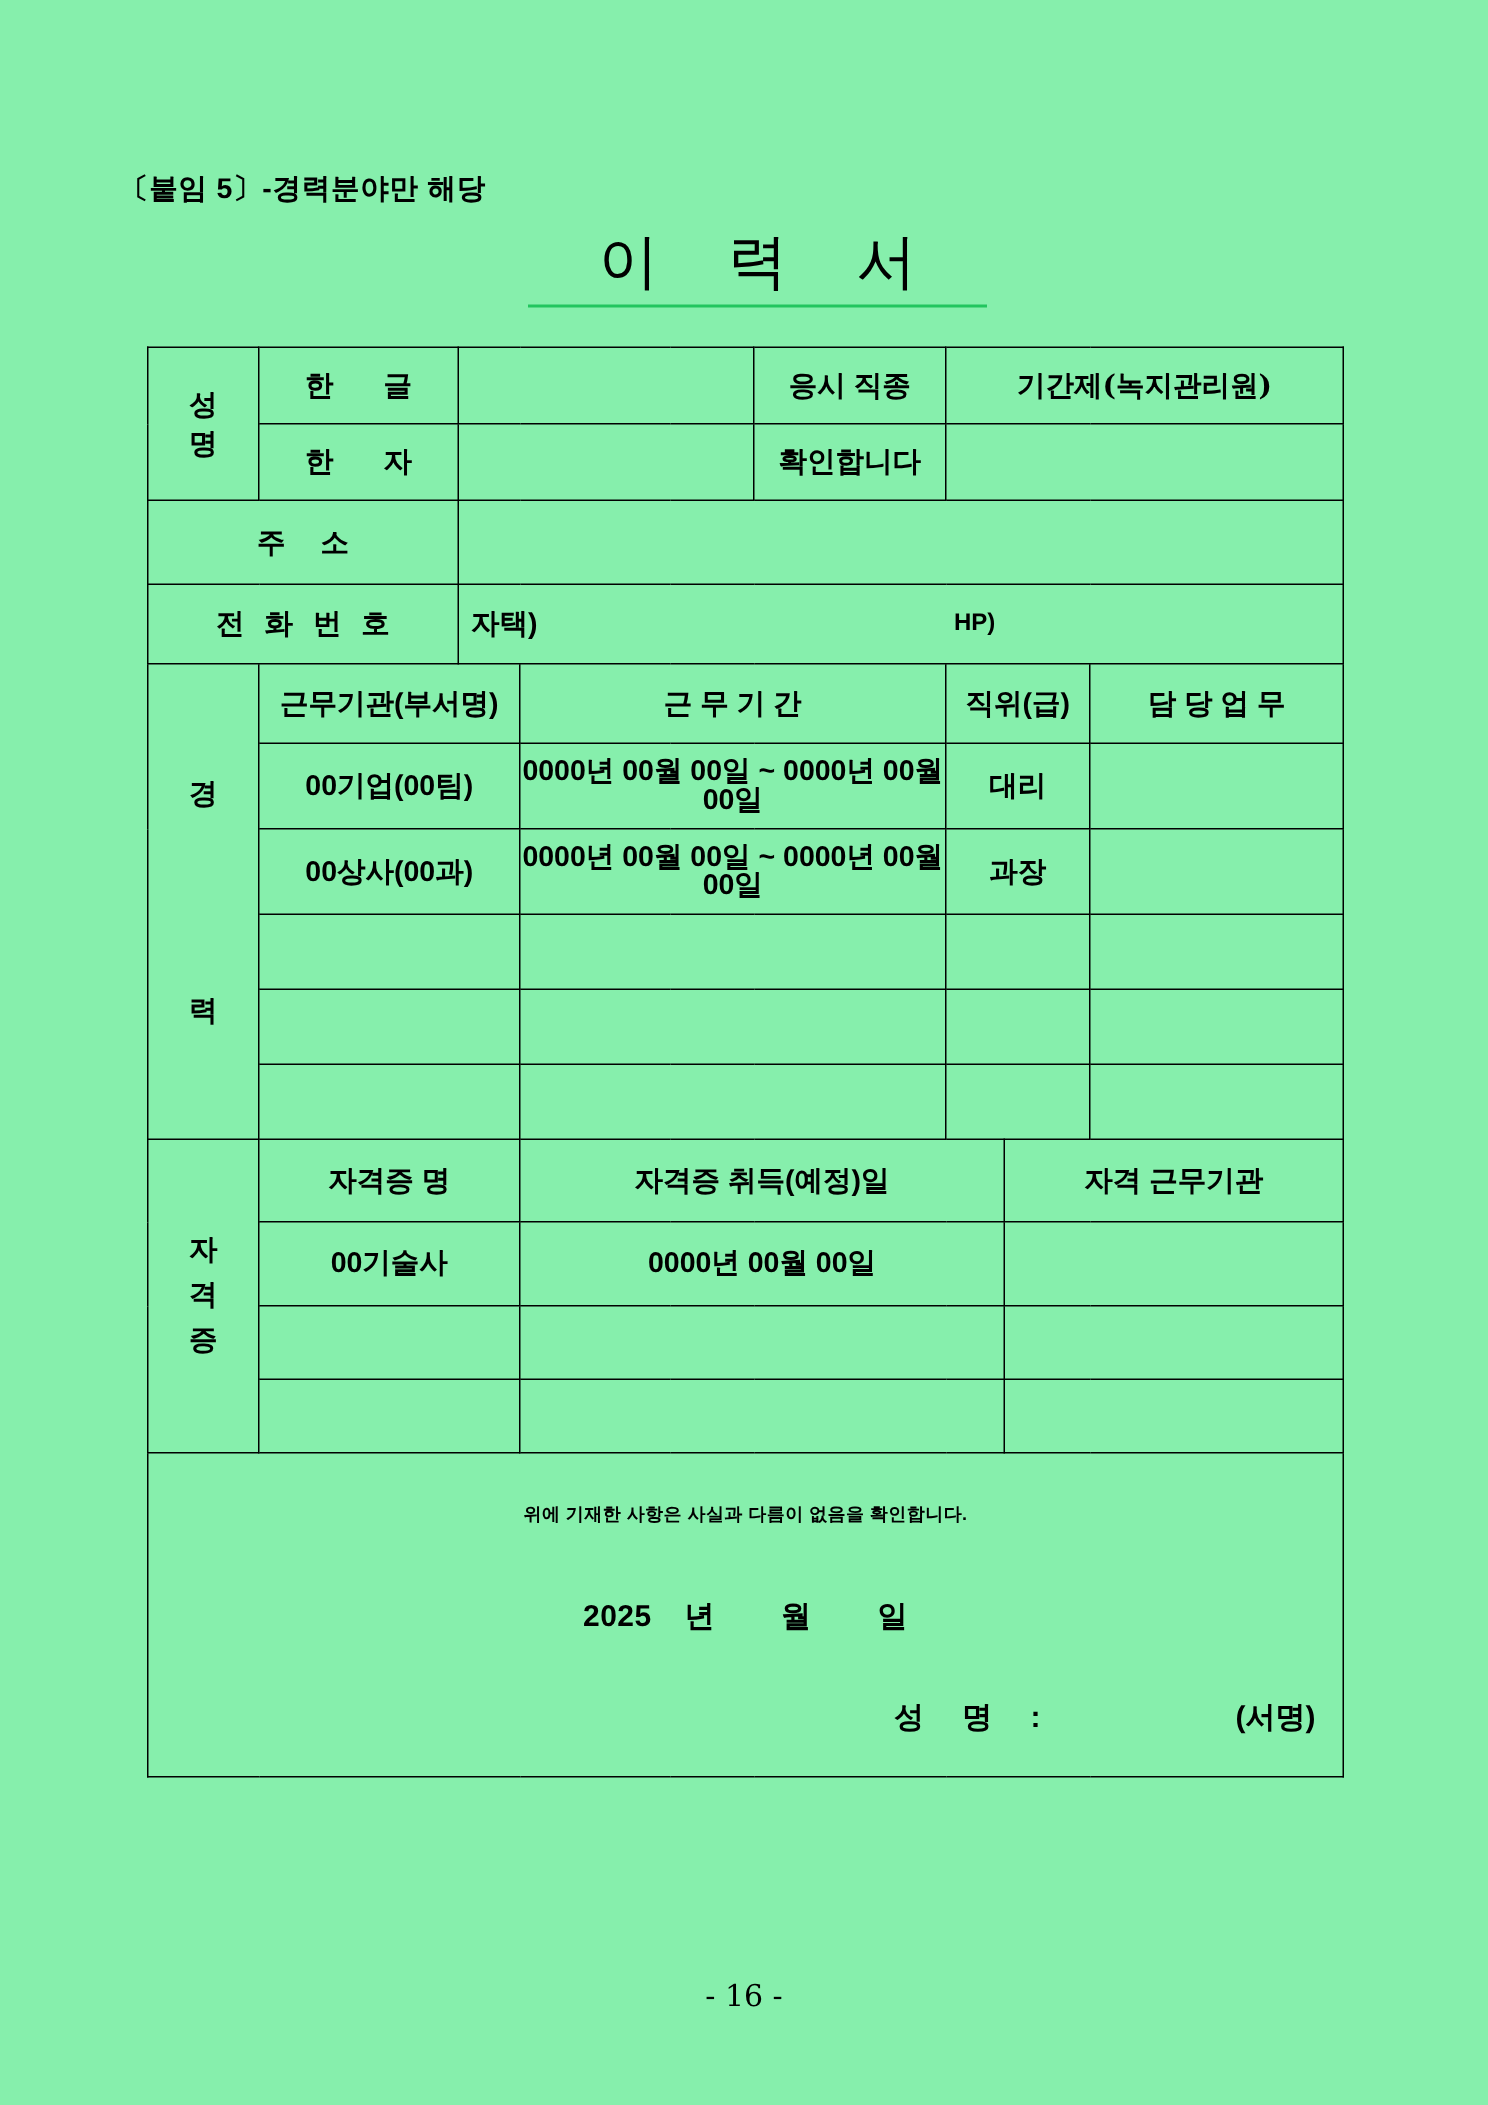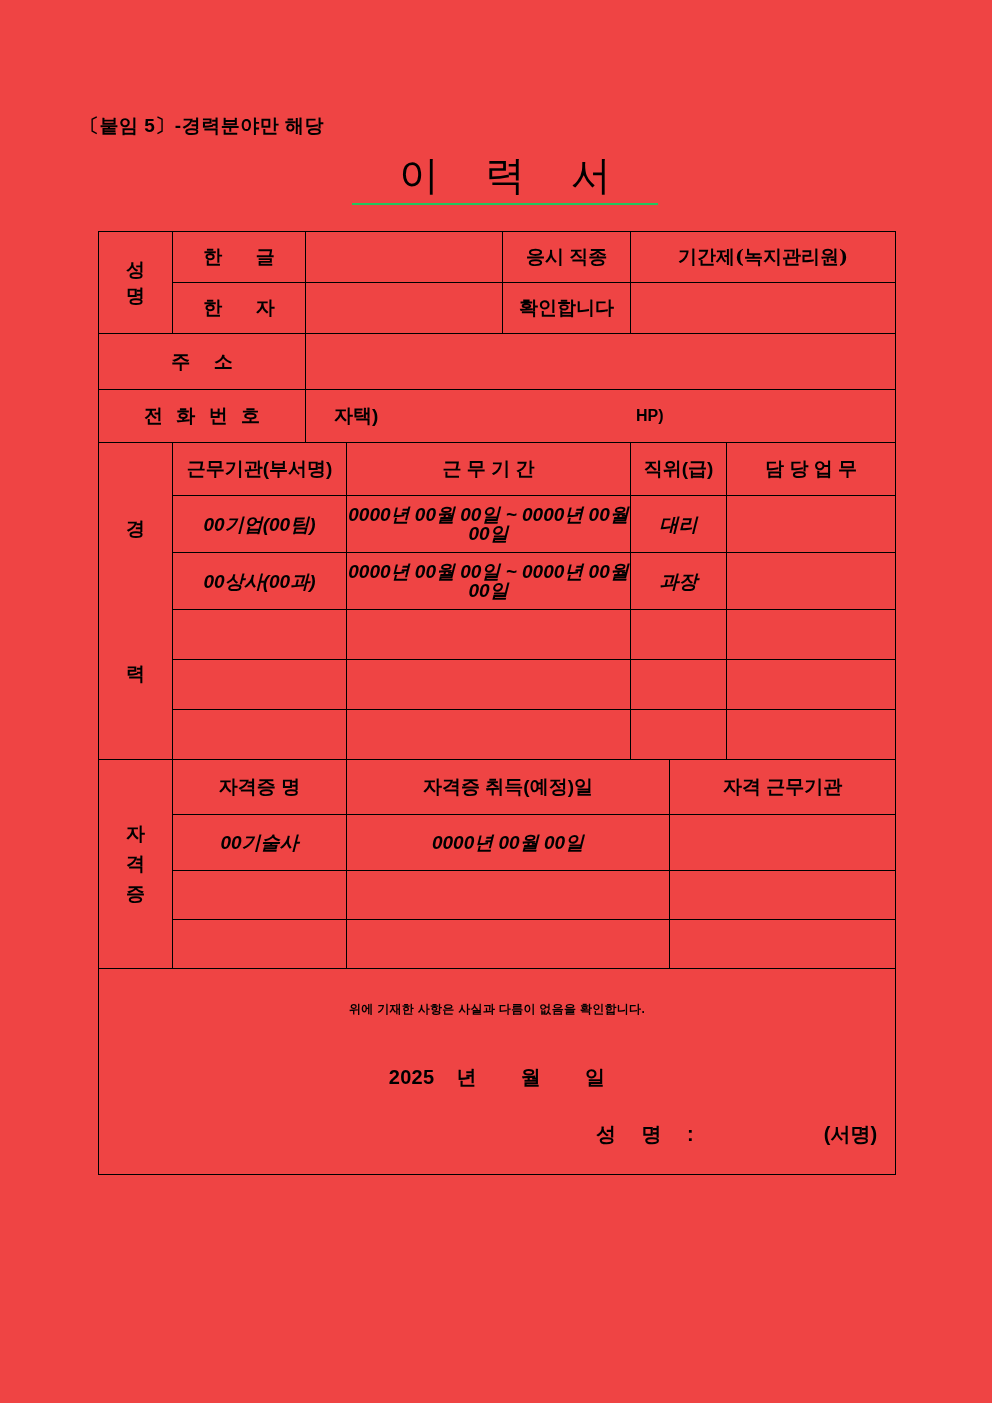--- a/index.html
+++ b/index.html
@@ -4,21 +4,21 @@
 <style>
   html, body {
     margin: 0;
     padding: 0;
     background: #ffffff;
   }
   .page {
     position: relative;
     width: 992px;
     height: 1403px;
-    background: #ef4444;
+    background: #86efac;
     font-family: "Liberation Sans", "DejaVu Sans", sans-serif;
     color: #000000;
     overflow: hidden;
   }
 
   
   .attach-note {
     position: absolute;
     left: 80px;
     top: 113px;
@@ -85,38 +85,37 @@
   }
   .vlabel-spread .vl-bot {
     display: block;
   }
 
   .sp2 { letter-spacing: 14px; text-indent: 14px; }
   .sp3 { letter-spacing: 9px; text-indent: 9px; }
   .sp-tight { letter-spacing: 4px; text-indent: 4px; }
   .ghost {
     color: #a6a6a6;
-    font-style: italic;
     font-weight: 400;
     font-size: 15px;
     line-height: 19px;
   }
   .serif-val {
     font-family: "DejaVu Serif", "Liberation Serif", serif;
     font-weight: 400;
     font-size: 18px;
     color: #4a4a4a;
   }
   .phone-row {
     position: relative;
     height: 100%;
   }
   .phone-home {
     position: absolute;
-    left: 28px;
+    left: 8px;
     top: 50%;
     transform: translateY(-50%);
     font-size: 19px;
     font-weight: 700;
   }
   .phone-hp {
     position: absolute;
     left: 330px;
     top: 50%;
     transform: translateY(-50%);
@@ -138,21 +137,21 @@
   .decl-date {
     font-size: 20px;
     font-weight: 700;
     margin-top: 46px;
     letter-spacing: 0.3px;
   }
   .decl-date .gap-sm { display: inline-block; width: 22px; }
   .decl-sign {
     font-size: 20px;
     font-weight: 700;
-    margin-top: 30px;
+    margin-top: 40px;
     text-align: right;
     padding-right: 18px;
   }
   .decl-sign .sign-label { letter-spacing: 10px; }
   .decl-sign .sign-gap { display: inline-block; width: 120px; }
 
   
   .page-number {
     position: absolute;
     left: 0;
@@ -308,14 +307,15 @@
           </div>
           <div class="decl-sign">
             <span class="sign-label">성 명 :</span><span class="sign-gap"></span><span>(서명)</span>
           </div>
         </div>
       </td>
     </tr>
   </tbody>
     </table>
 
+  <div class="page-number">- 16 -</div>
 
 </div>
 
 </body></html>

